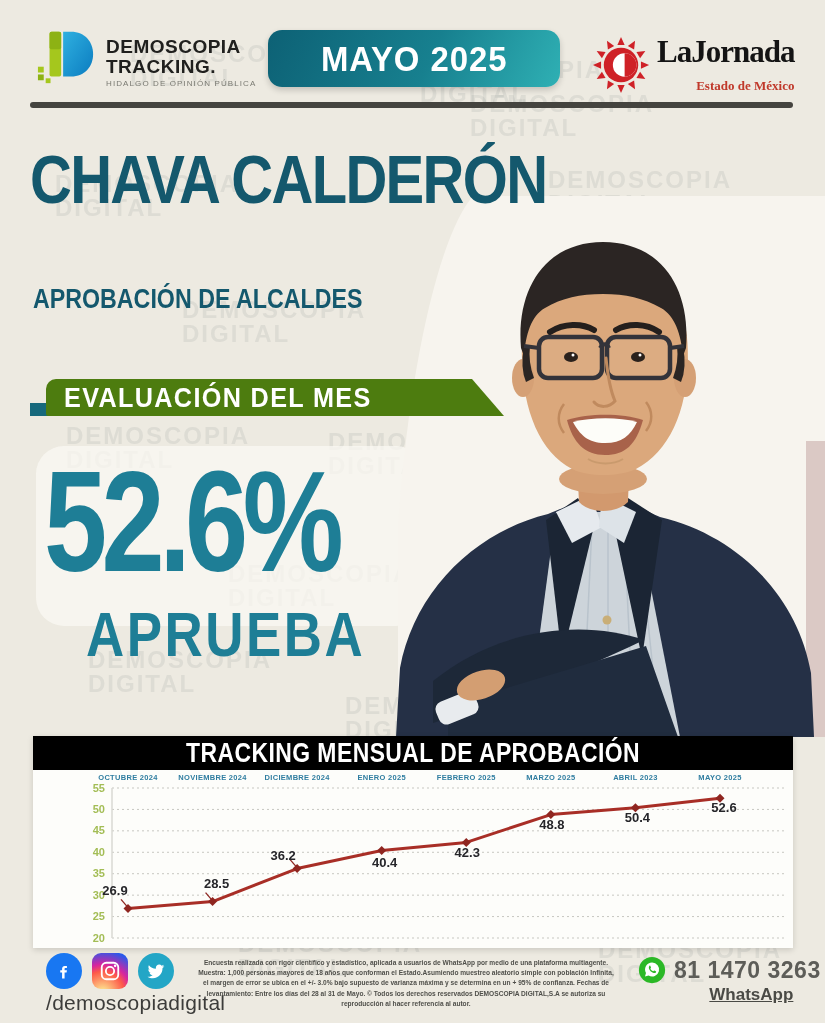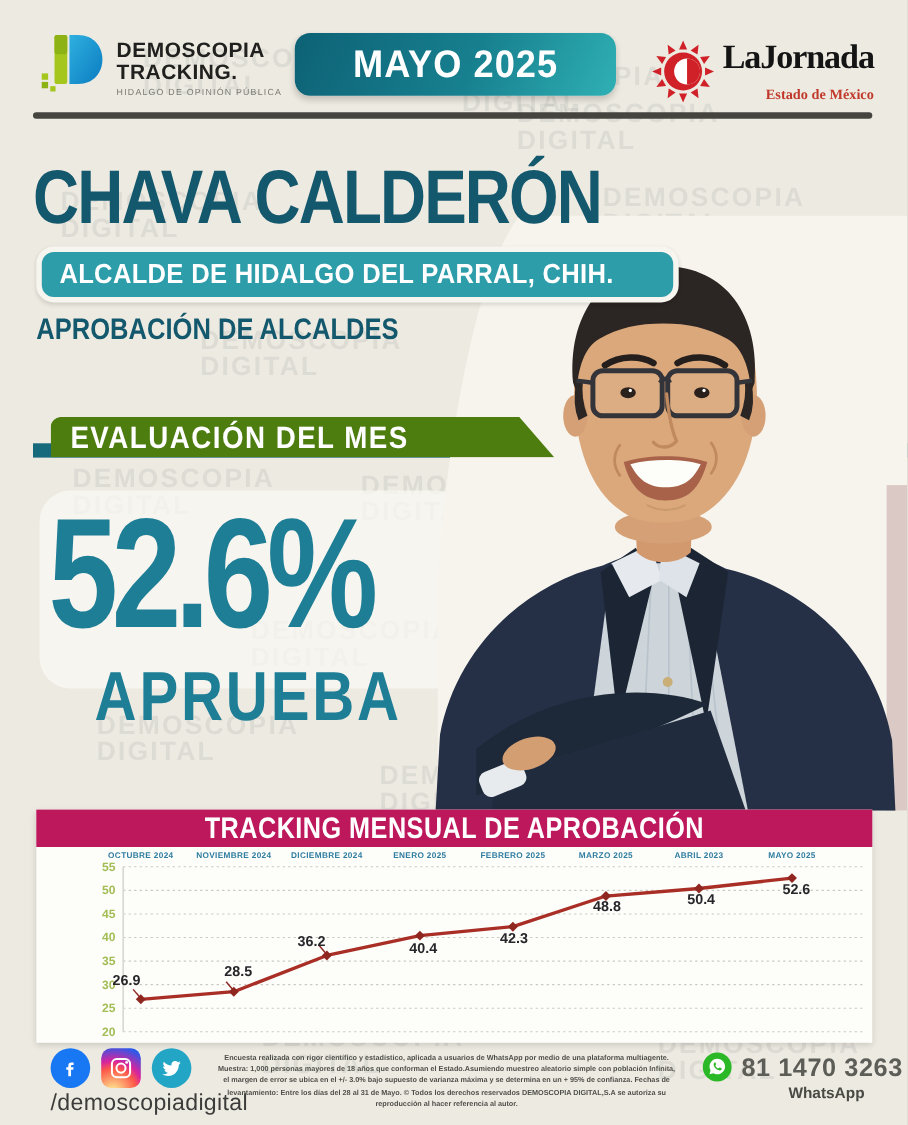--- a/index.html
+++ b/index.html
@@ -50,38 +50,38 @@
   .verdict{position:absolute;left:86px;top:598px;font-size:63px;font-weight:bold;color:#1e7e96;
       letter-spacing:3px;transform:scaleX(.84);transform-origin:left top;z-index:3;white-space:nowrap;}
   
   .photo{position:absolute;left:378px;top:196px;width:447px;height:541px;z-index:2;}
   .pan-pill{position:absolute;left:653px;top:658px;width:146px;height:56px;background:#f3efe6;
       border-radius:28px 12px 12px 28px;z-index:3;display:flex;align-items:center;justify-content:center;
       box-shadow:0 2px 5px rgba(0,0,0,.2);}
   
   .chart-panel{position:absolute;left:33px;top:736px;width:760px;height:212px;background:#fdfdfa;
       z-index:4;box-shadow:0 2px 6px rgba(0,0,0,.15);}
-  .chart-title-bar{height:34px;background:#be185d;display:flex;align-items:center;justify-content:center;}
+  .chart-title-bar{height:34px;background:#000000;display:flex;align-items:center;justify-content:center;}
   .chart-title-bar span{color:#fff;font-size:27px;font-weight:bold;letter-spacing:.5px;
       display:inline-block;transform:scaleX(.85);white-space:nowrap;}
   #chart-svg{display:block;}
   
   .footer{position:absolute;left:0;top:948px;width:825px;height:75px;z-index:5;}
   .social-row{position:absolute;left:46px;top:5px;display:flex;gap:10px;}
   .social-ic{width:36px;height:36px;border-radius:50%;display:flex;align-items:center;justify-content:center;cursor:pointer;}
   .ic-fb{background:#1877f2;}
   .ic-ig{border-radius:9px;background:radial-gradient(circle at 30% 110%,#fdf497 0%,#fd5949 45%,#d6249f 60%,#285AEB 90%);}
   .ic-tw{background:#23a6c6;}
   .handle{position:absolute;left:46px;top:43px;font-size:21px;color:#3c3c3a;letter-spacing:.3px;cursor:pointer;}
   .disclaimer{position:absolute;left:196px;top:10px;width:420px;font-size:6.6px;line-height:1.55;
       color:#4f4f4a;text-align:center;font-weight:bold;}
   .whatsapp{position:absolute;left:638px;top:8px;}
   .wa-row{display:flex;align-items:center;gap:8px;}
   .wa-num{font-size:23px;color:#5d5d58;font-weight:bold;letter-spacing:.5px;}
-  .wa-label{font-size:14px;color:#4a4a45;font-weight:bold;text-align:center;margin-top:1px;margin-left:44px;}
+  .wa-label{font-size:17px;color:#4a4a45;font-weight:bold;text-align:center;margin-top:1px;margin-left:44px;text-decoration:underline;}
 </style>
 </head>
 <body>
 
 <div class="page">
 
   <div id="wm-layer">
       <div class="wm" style="left: 130px; top: 42px;">DEMOSCOPIA
 DIGITAL</div>
       <div class="wm" style="left: 420px; top: 58px;">DEMOSCOPIA
@@ -162,23 +162,20 @@
     </svg>
     <div class="jornada-text">
       <div class="jornada-name">LaJornada</div>
       <div class="jornada-region">Estado de México</div>
     </div>
   </div>
 
   <div class="header-rule"></div>
 
   <div class="name">CHAVA CALDERÓN</div>
-  <div class="role-badge">
-    <span>ALCALDE DE HIDALGO DEL PARRAL, CHIH.</span>
-  </div>
   <div class="section-label">APROBACIÓN DE ALCALDES</div>
 
   <div class="eval-strip"></div>
   <div class="eval-banner">
     <span>EVALUACIÓN DEL MES</span>
   </div>
   <div class="score-card"></div>
   <div class="score">52.6%</div>
   <div class="verdict">APRUEBA</div>
 

